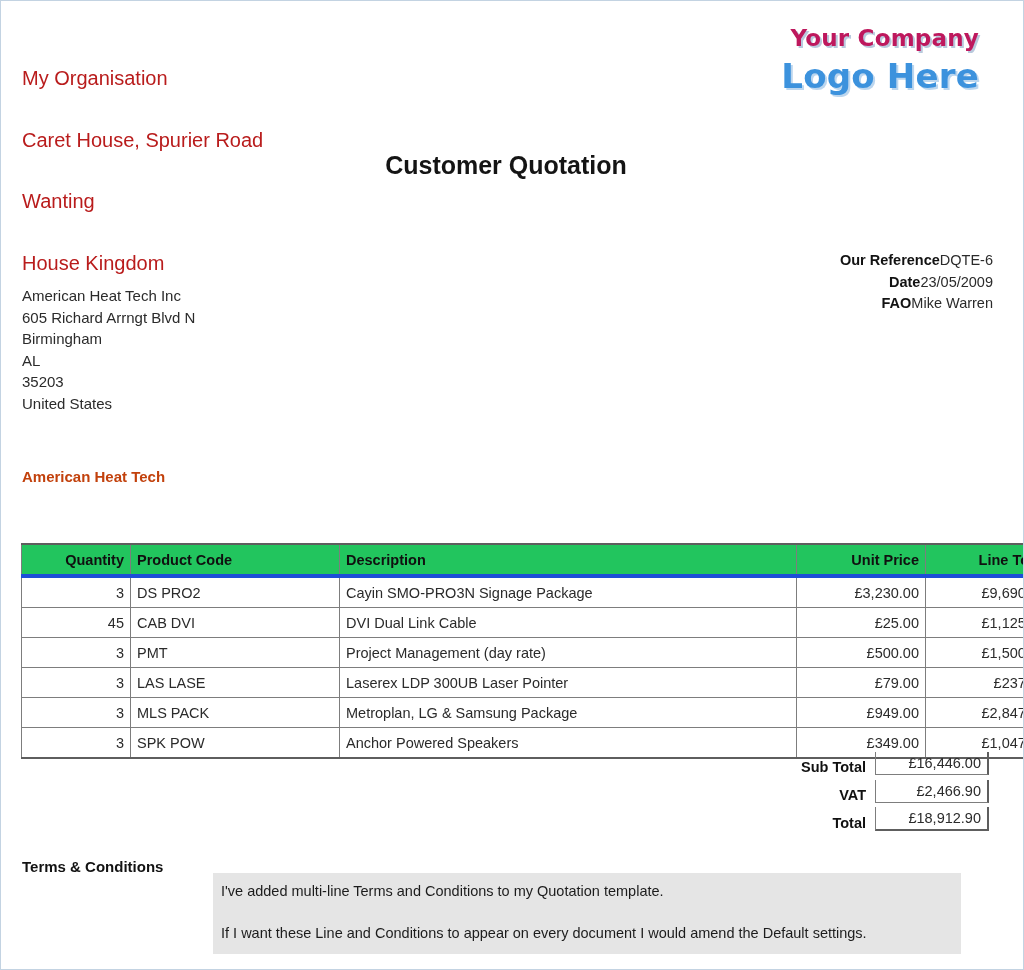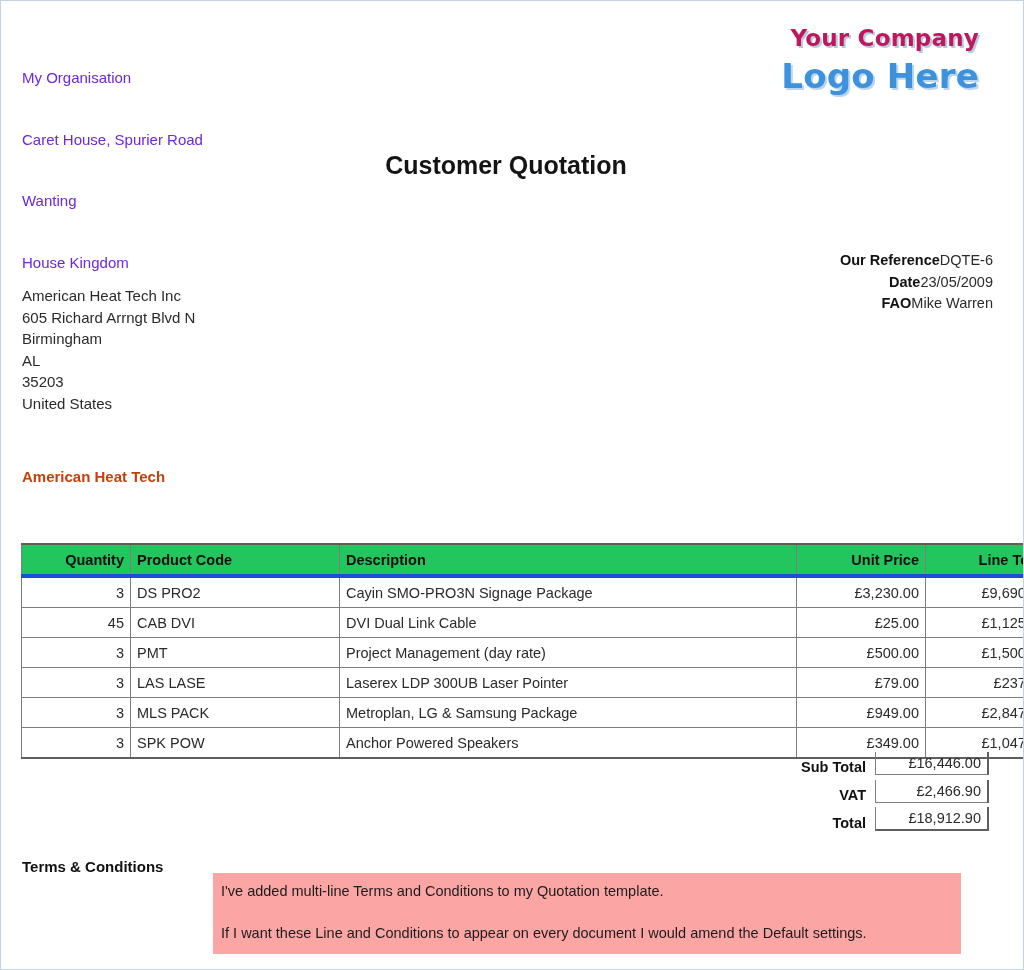--- a/index.html
+++ b/index.html
@@ -26,23 +26,23 @@
     left: 0; top: 0;
     width: 1022px;
     height: 968px;
   }
 
   
   .org-address {
     position: absolute;
     left: 21px;
     top: 26px;
-    font-size: 15px;
+    font-size: 20px;
     line-height: 20.5px;
-    color: #6d28d9;
+    color: #b91c1c;
     white-space: pre;
   }
   .org-address div { white-space: pre; }
 
   .logo {
     position: absolute;
     right: 44px;
     top: 18px;
     text-align: right;
     font-family: "DejaVu Sans", sans-serif;
@@ -190,21 +190,21 @@
     top: 857px;
     font-size: 15px;
     font-weight: bold;
     color: #121212;
   }
   .terms-box {
     position: absolute;
     left: 212px;
     top: 872px;
     width: 748px;
-    background: #fca5a5;
+    background: #e5e5e5;
     padding: 8px 8px 10px 8px;
     box-sizing: border-box;
     font-size: 14.5px;
     line-height: 21px;
     color: #1c1c1c;
   }
   .terms-box p {
     margin: 0;
   }
   .terms-gap { height: 21px; }

